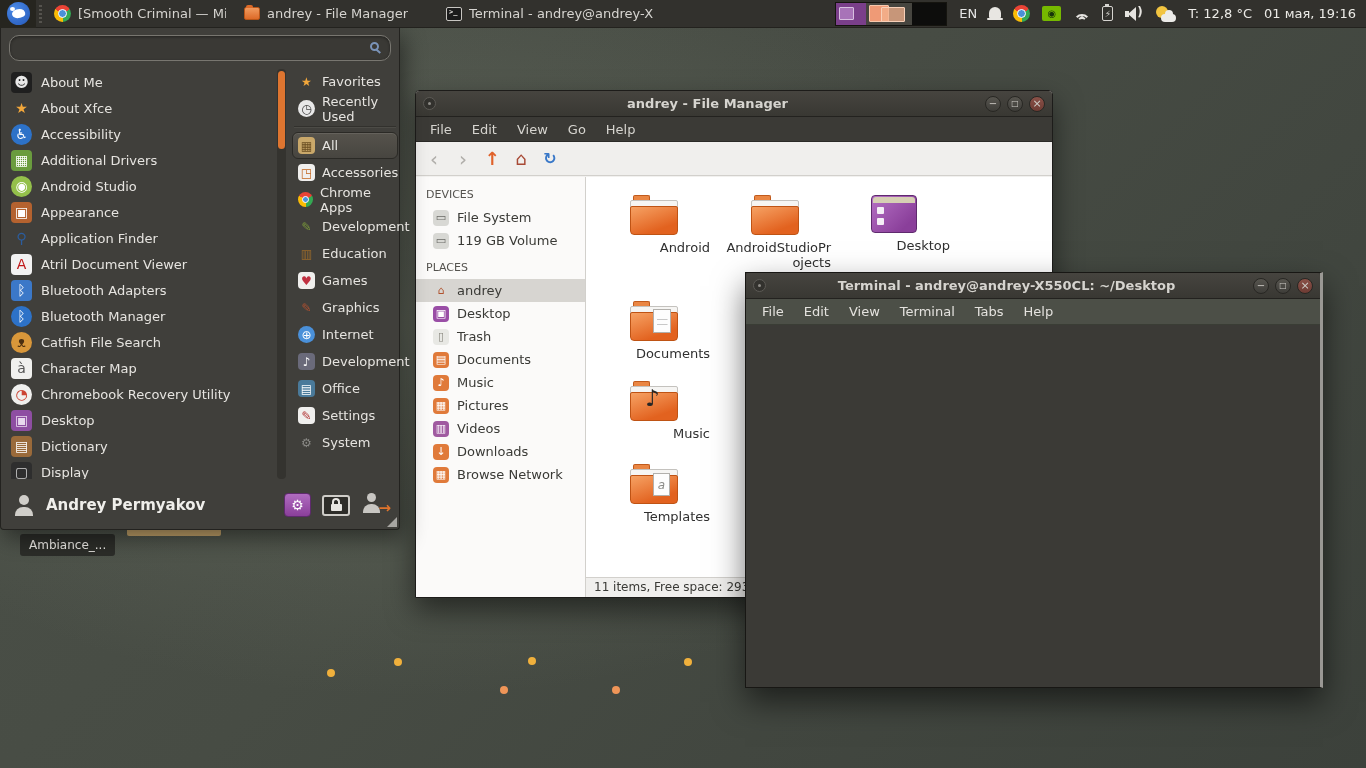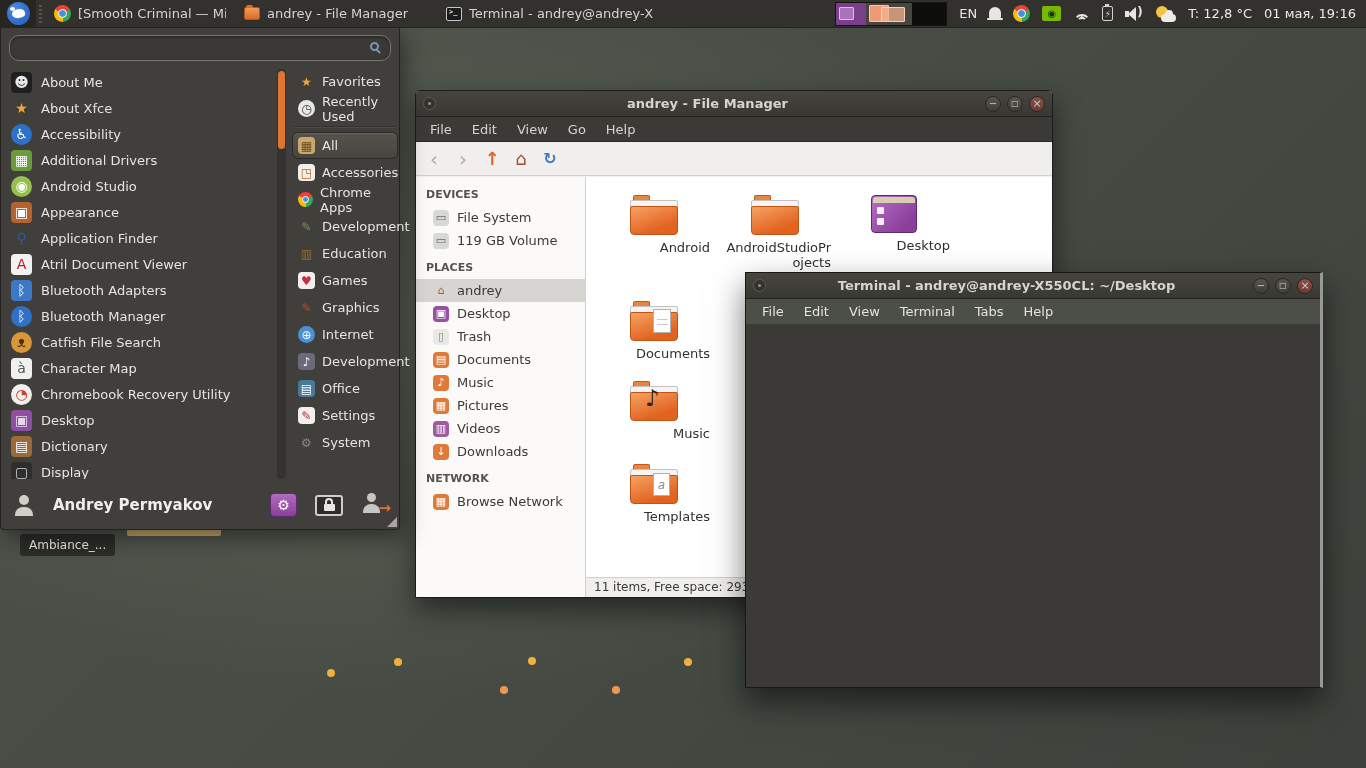--- a/index.html
+++ b/index.html
@@ -72,21 +72,21 @@
   .app-row{height:26px;display:flex;align-items:center;gap:9px;padding-left:6px;color:#e6e4e0;font-size:13px}
   .gicon{display:flex;align-items:center;justify-content:center;flex:none;font-weight:normal}
   .app-row .gicon{width:21px;height:21px;font-size:14px}
   .mscroll{position:absolute;left:276px;top:41px;width:9px;bottom:50px;background:#34332f;border-radius:4px}
   .mthumb{position:absolute;top:2px;left:1px;width:7px;height:78px;background:#de7530;border-radius:4px}
   #cat-list{position:absolute;left:291px;top:40px;width:106px;bottom:50px}
   .cat-row{height:27px;display:flex;align-items:center;gap:7px;padding:0 5px;color:#e6e4e0;font-size:13px;border:1px solid transparent}
   .cat-row .gicon{width:17px;height:17px;font-size:12px}
   .cat-row.selected{background:linear-gradient(#56534c,#474540);border-color:#2b2a26;border-radius:6px;box-shadow:inset 0 1px 0 rgba(255,255,255,.09)}
   .cat-sep{border-top:1px solid #32312d;border-bottom:1px solid #4c4b46;margin:4px 2px}
-  .menu-footer{position:absolute;left:0;right:0;bottom:0;height:48px;display:flex;align-items:center;padding:0 12px;gap:18px}
+  .menu-footer{position:absolute;left:0;right:0;bottom:0;height:48px;display:flex;align-items:center;padding:0 12px;gap:11px}
   .user-ic{position:relative;width:22px;height:22px;flex:none}
   .user-ic::before{content:"";position:absolute;left:6px;top:1px;width:10px;height:10px;border-radius:50%;background:#d0cec9}
   .user-ic::after{content:"";position:absolute;left:2px;bottom:0;width:18px;height:9px;border-radius:8px 8px 0 0;background:#d0cec9}
   .user-name{font-weight:bold;font-size:15px;color:#f0efeb;flex:1}
   .btn-settings{width:27px;height:24px;border-radius:4px;background:linear-gradient(#b06cc0,#8a3f9a);border:1px solid #5f2a6e;
     display:flex;align-items:center;justify-content:center;color:#fff;font-size:14px}
   .btn-settings::after{content:"⚙"}
   .btn-lock{width:28px;height:21px;background:#2e2d29;border:2px solid #cfcdc8;border-radius:3px;position:relative}
   .lk-shackle{position:absolute;left:8px;top:1px;width:8px;height:6px;border:2px solid #e8e6e2;border-bottom:none;border-radius:5px 5px 0 0}
   .lk-body{position:absolute;left:7px;top:7px;width:11px;height:7px;background:#e8e6e2;border-radius:1px}
@@ -125,21 +125,21 @@
   .nav{width:24px;text-align:center;font-size:20px;color:#b0aeaa;line-height:30px}
   .nav.up{color:#e0622a;font-weight:900;font-size:18px}
   .nav.home{color:#a84a36;font-size:18px}
   .pathbar{flex:1;height:24px;background:#fff;border:1px solid #b8b6b2;border-radius:3px;display:flex;align-items:center;
     padding:0 7px;gap:7px;font-size:13px;color:#333}
   .mini-folder{width:15px;height:12px;background:linear-gradient(#f09a5e,#dd6a28);border:1px solid #b85518;border-radius:2px;flex:none;position:relative}
   .mini-folder::before{content:"";position:absolute;left:1px;top:-3px;width:6px;height:3px;background:#dd6a28;border-radius:2px 2px 0 0}
   .nav.reload{color:#3a78c8;font-size:16px;font-weight:bold}
   .fm-body{position:absolute;top:86px;left:0;right:0;bottom:0;display:flex}
   .fm-sidebar{width:170px;background:#fbfaf9;border-right:1px solid #d2d0cc;padding-top:2px;overflow:hidden}
-  .sb-header{font-size:11px;font-weight:bold;color:#55534f;padding:9px 10px 5px}
+  .sb-header{font-size:11px;font-weight:normal;color:#55534f;padding:9px 10px 5px}
   .sb-item{display:flex;align-items:center;gap:8px;height:23px;padding-left:17px;font-size:13px;color:#3a3a36}
   .sb-item.selected{background:#d7d5d1}
   .sb-item .gicon{width:16px;height:16px;font-size:11px;border-radius:3px}
   .fm-files{flex:1;background:#fff;position:relative;overflow:hidden}
   .fm-status{position:absolute;left:0;right:0;bottom:0;height:20px;background:#f0efed;border-top:1px solid #d2d0cc;
     font-size:12px;color:#3a3a36;padding:2px 8px;white-space:nowrap}
   .file-item{position:absolute;width:112px;text-align:right;font-size:13px;color:#303030}
   .file-item .lbl{margin-top:5px;line-height:15px}
   .file-item.wrap{width:120px}
   .file-item.wrap .lbl{word-break:break-all;padding:0 4px}
@@ -246,21 +246,20 @@
             <span>Pictures</span>
           </div>
           <div class="sb-item">
             <span class="gicon" style="color: rgb(255, 255, 255); background: rgb(160, 90, 160); border-radius: 4px;">▥</span>
             <span>Videos</span>
           </div>
           <div class="sb-item">
             <span class="gicon" style="color: rgb(255, 255, 255); background: rgb(224, 122, 58); border-radius: 4px;">↓</span>
             <span>Downloads</span>
           </div>
-          <div class="sb-header">NETWORK</div>
           <div class="sb-item">
             <span class="gicon" style="color: rgb(255, 255, 255); background: rgb(224, 122, 58); border-radius: 4px;">▦</span>
             <span>Browse Network</span>
           </div>
         </div>
       <div class="fm-files" id="fm-files">
         <div class="fm-status">11 items, Free space: 293,9</div>
       <div class="file-item" style="left: 12px; top: 18px;">
             <div class="folder">
               <i class="tab"></i>

